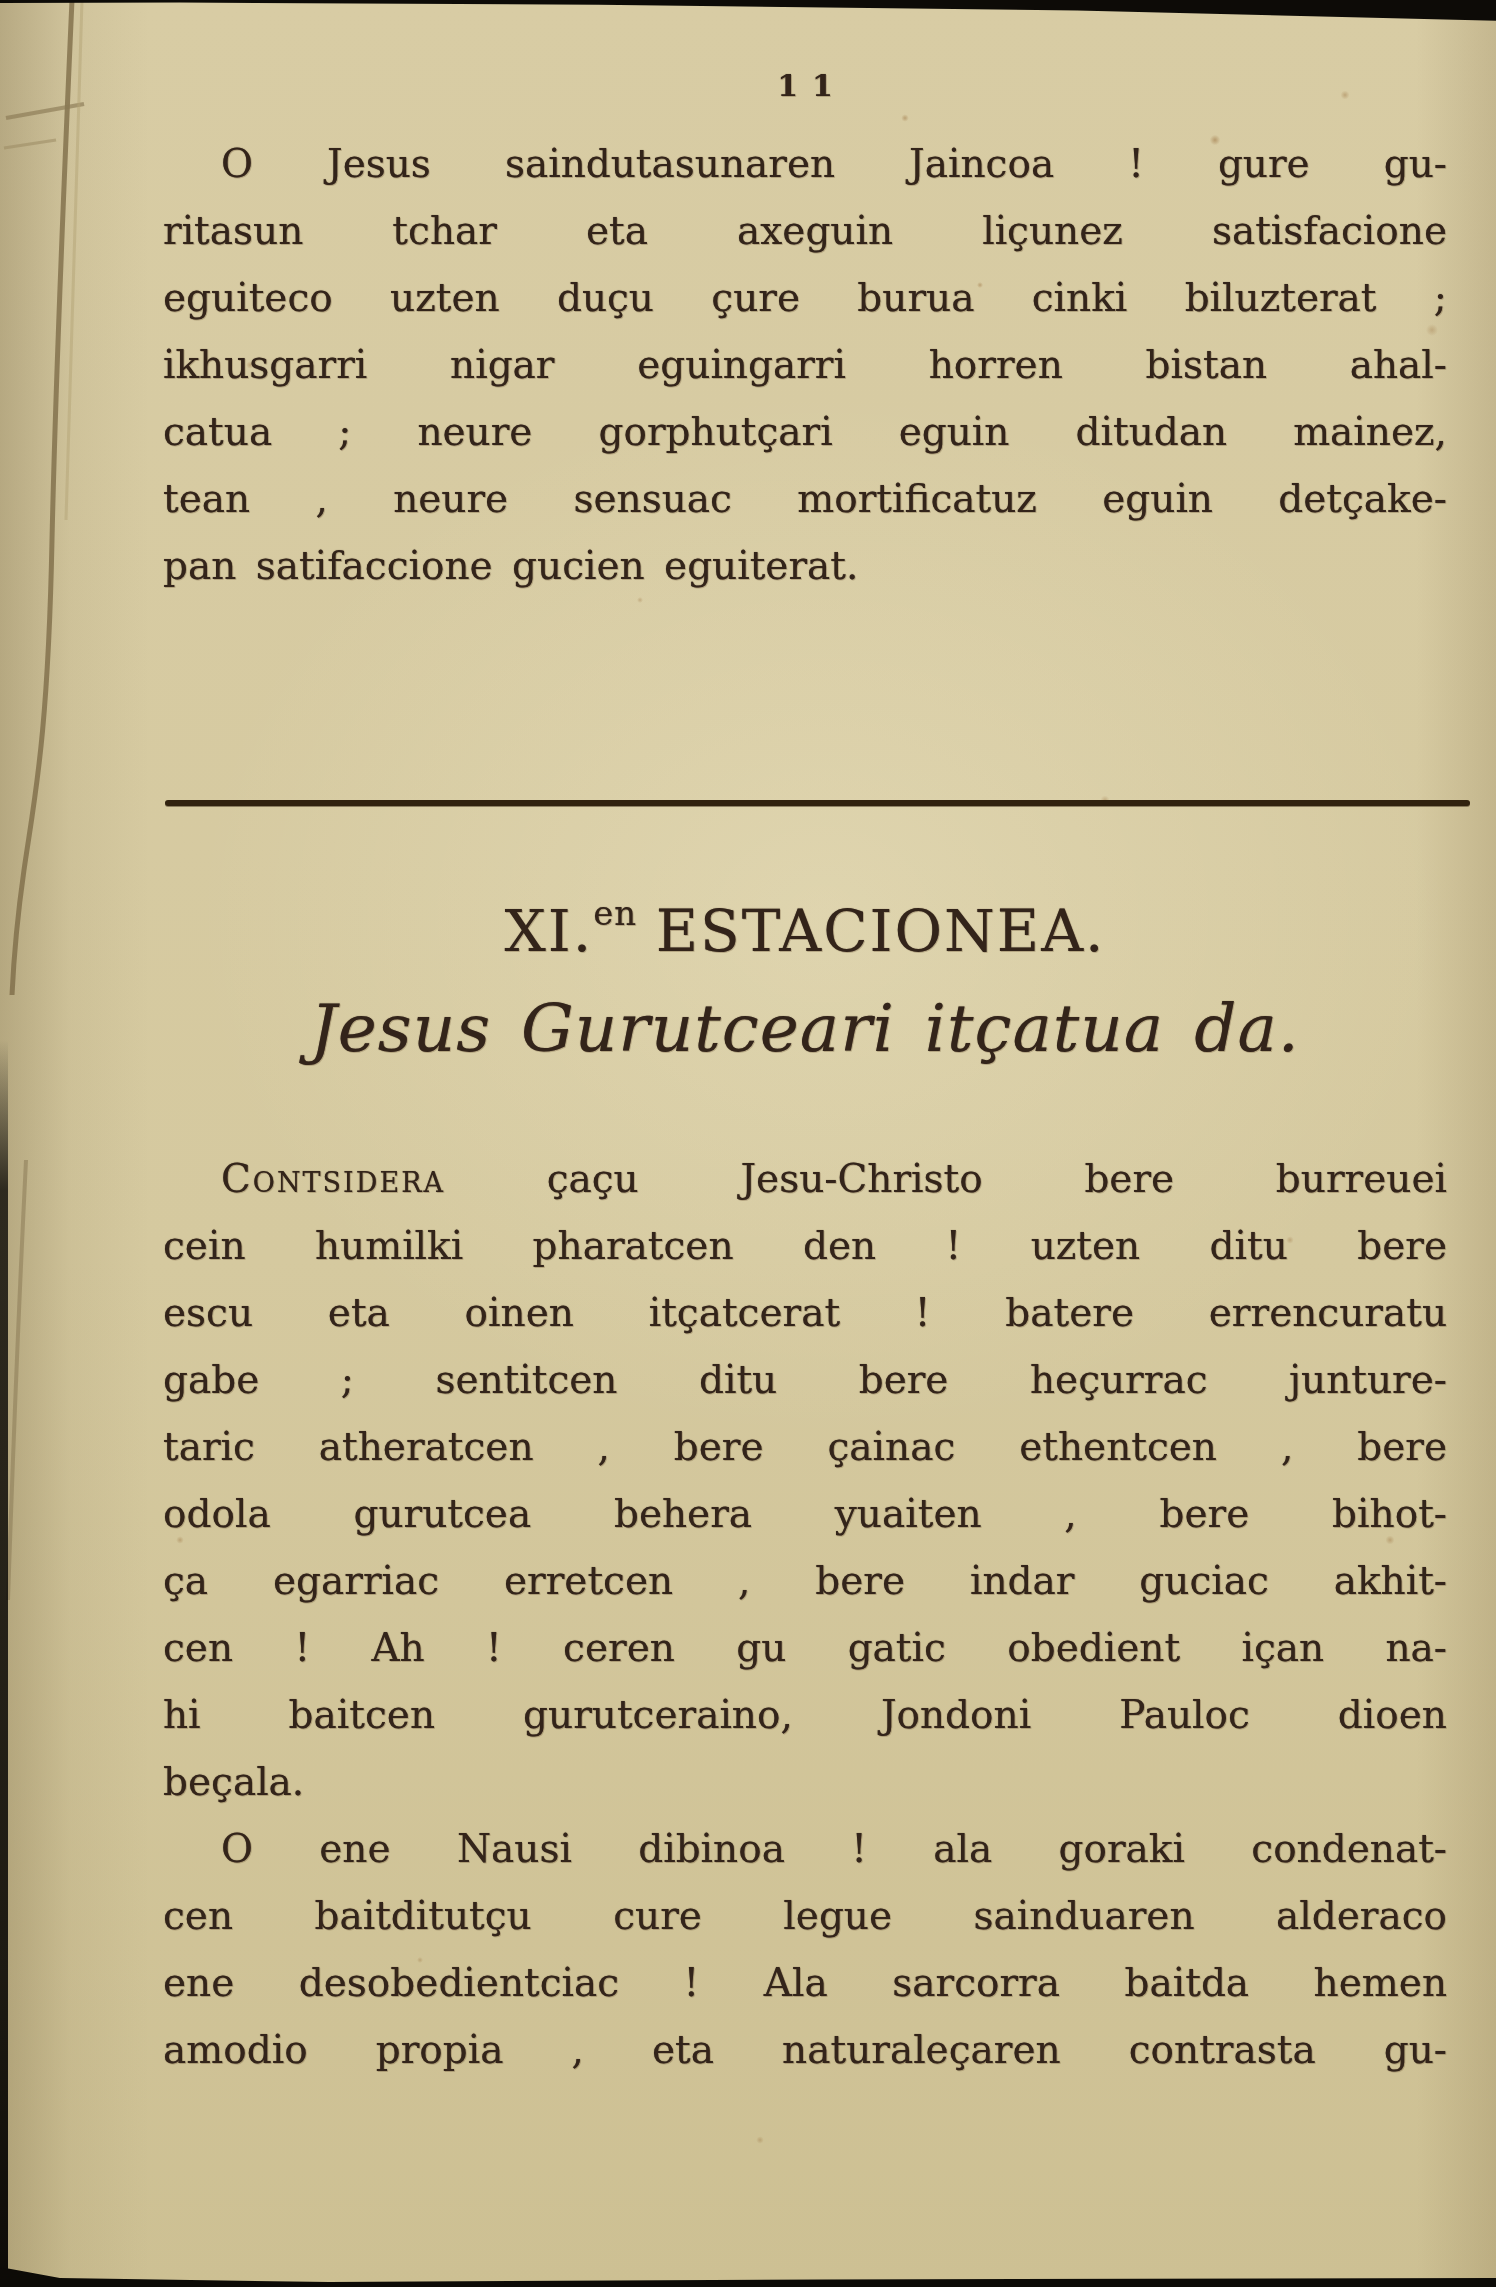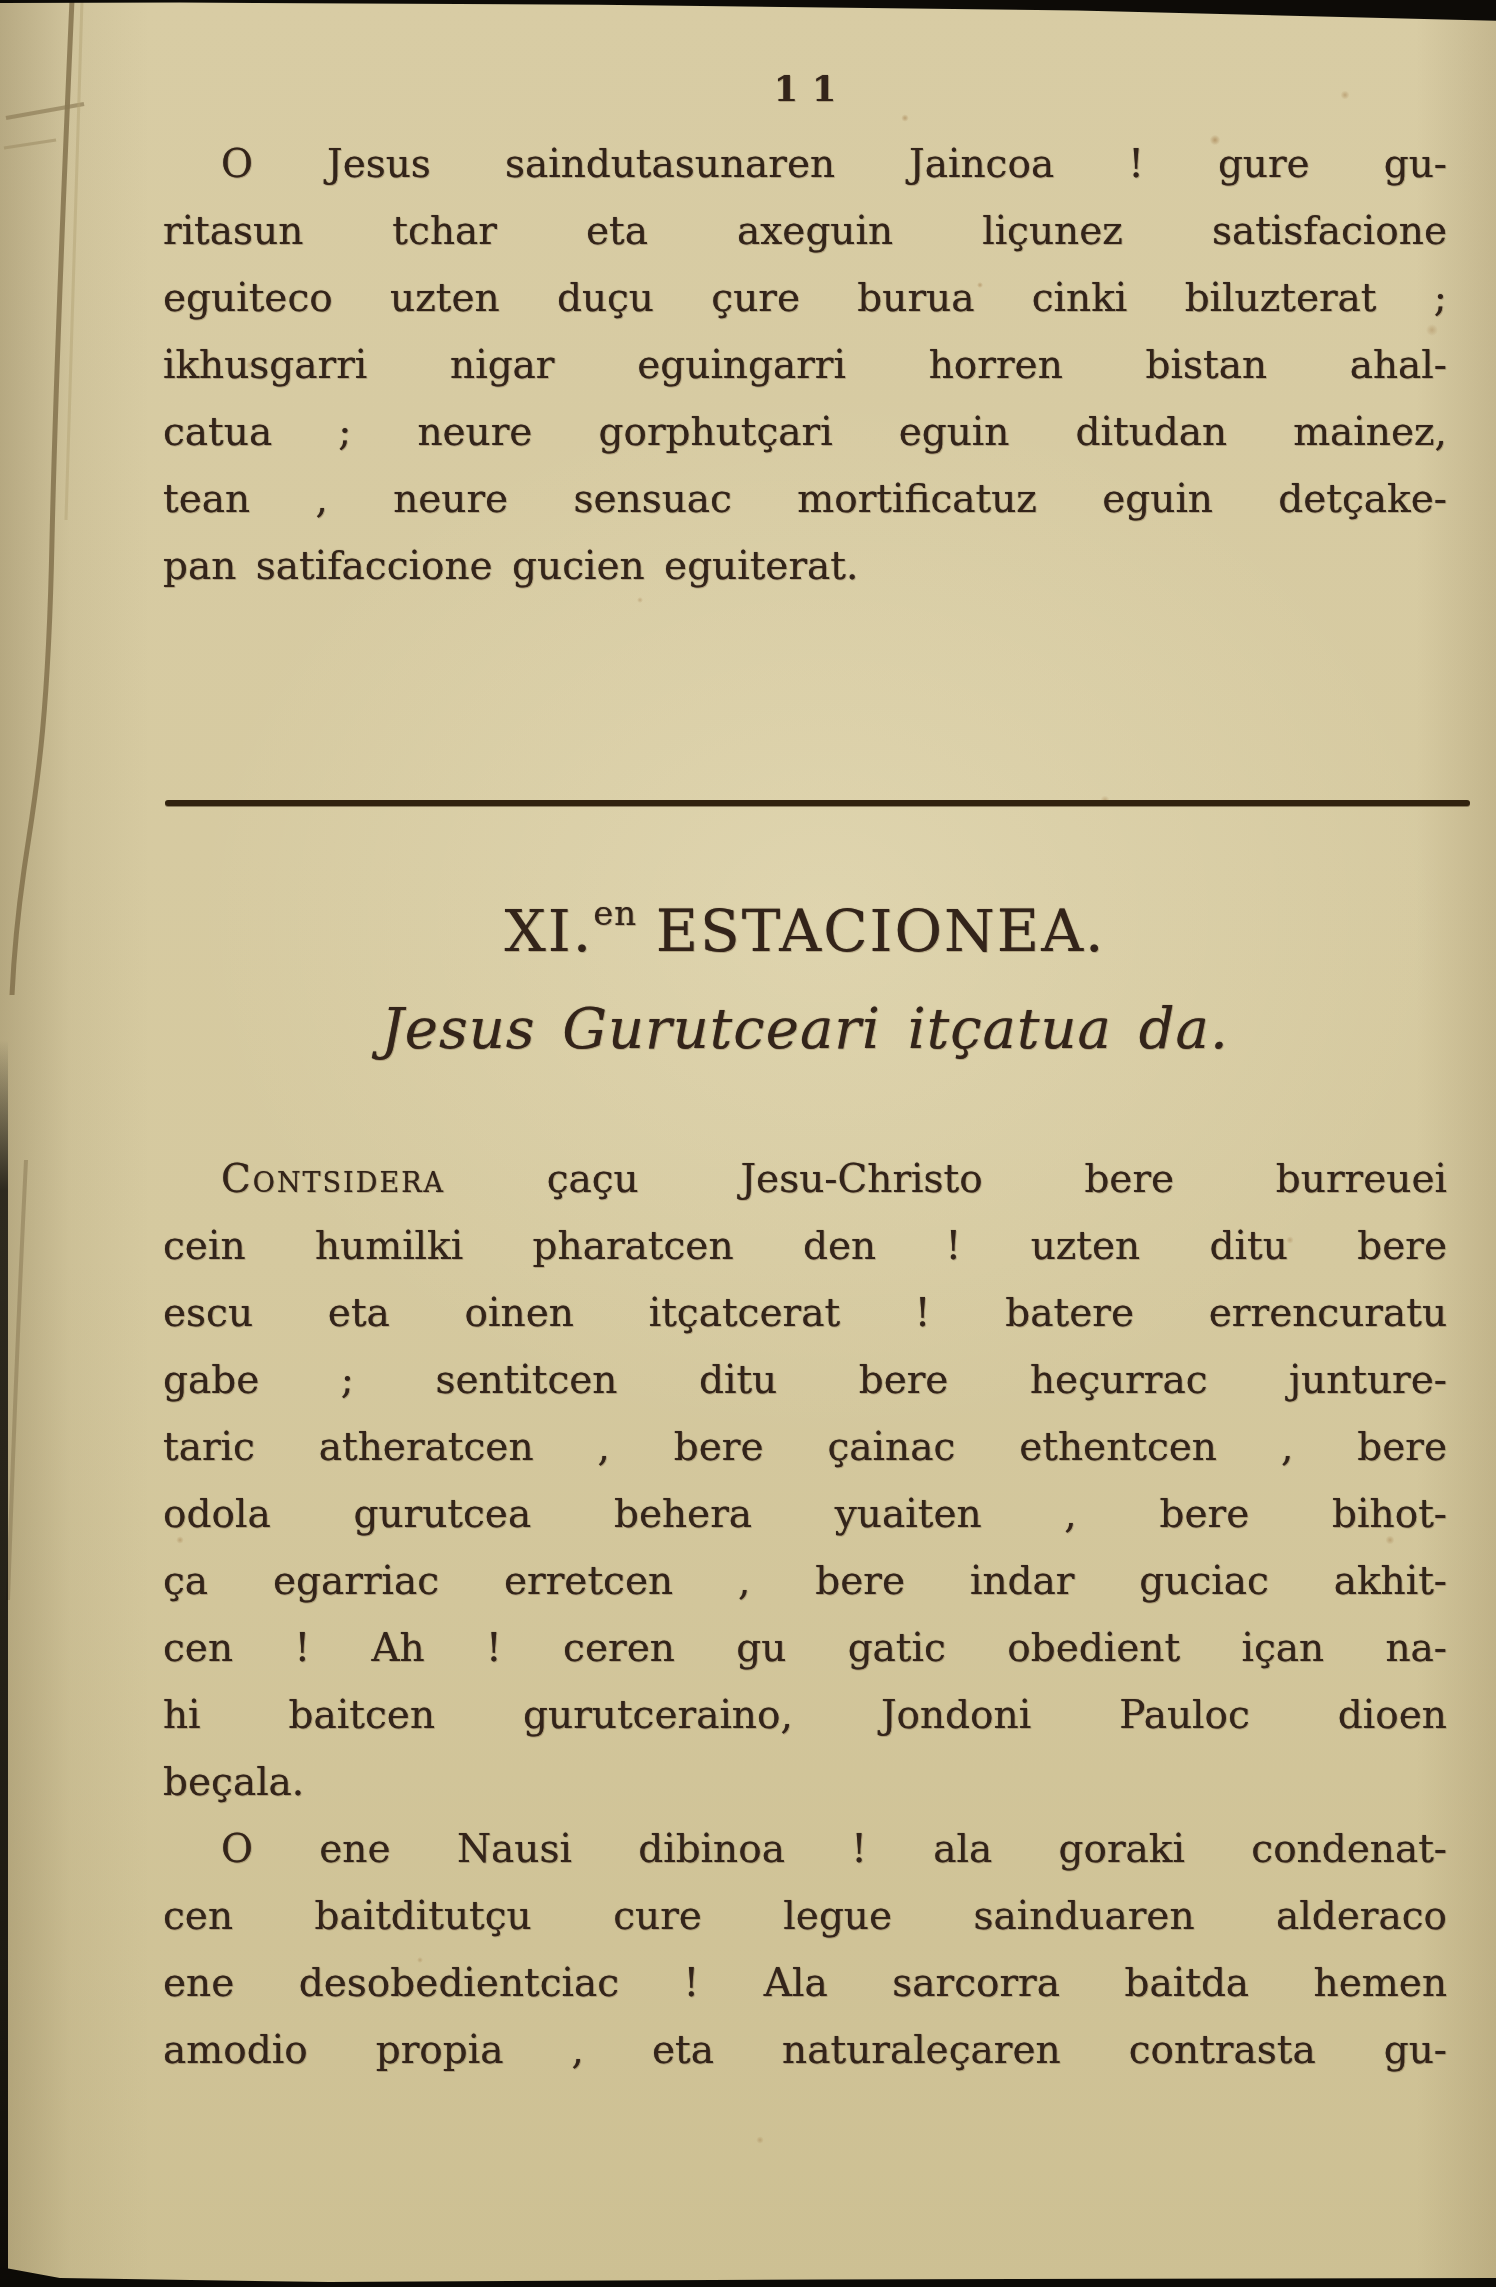--- a/index.html
+++ b/index.html
@@ -48,21 +48,21 @@
   }
   .binding { position:absolute; left:0; top:0; }
   
   .content {
     position:absolute; left:163px; top:0; width:1284px; height:100%;
     color:#33241a;
     text-shadow:0 0 1px rgba(52,36,24,.65), 1px 1px 0 rgba(92,62,32,.22);
   }
   .pagenum {
     position:absolute; top:68px; left:0; width:100%;
-    text-align:center; font-size:35px; font-weight:bold;
+    text-align:center; font-size:30px; font-weight:bold;
     letter-spacing:14px; text-indent:14px;
   }
   .para { position:absolute; left:0; width:100%; }
   .p1 { top:130px; }
   .p2 { top:1145px; }
   .p3 { top:1815px; }
   .line {
     font-size:39px; line-height:67px; word-spacing:7px;
     text-align:justify; text-align-last:justify; white-space:nowrap;
   }
@@ -79,21 +79,21 @@
     box-shadow:0 1px 0 rgba(49,34,15,.45);
   }
   .heading {
     position:absolute; top:872px; left:0; width:100%;
     text-align:center; font-size:58px; line-height:82px; letter-spacing:2px;
   }
   .heading .sup { font-size:34px; vertical-align:26px; letter-spacing:1px; }
   .heading .title { margin-left:.32em; }
   .subtitle {
     position:absolute; top:996px; left:0; width:100%;
-    text-align:center; font-style:italic; font-size:56px; line-height:66px;
+    text-align:center; font-style:italic; font-size:66px; line-height:66px;
     letter-spacing:1px; word-spacing:8px;
   }
 </style>
 </head>
 <body>
 
 <div class="stage">
 
   <div class="paper"></div>
 

